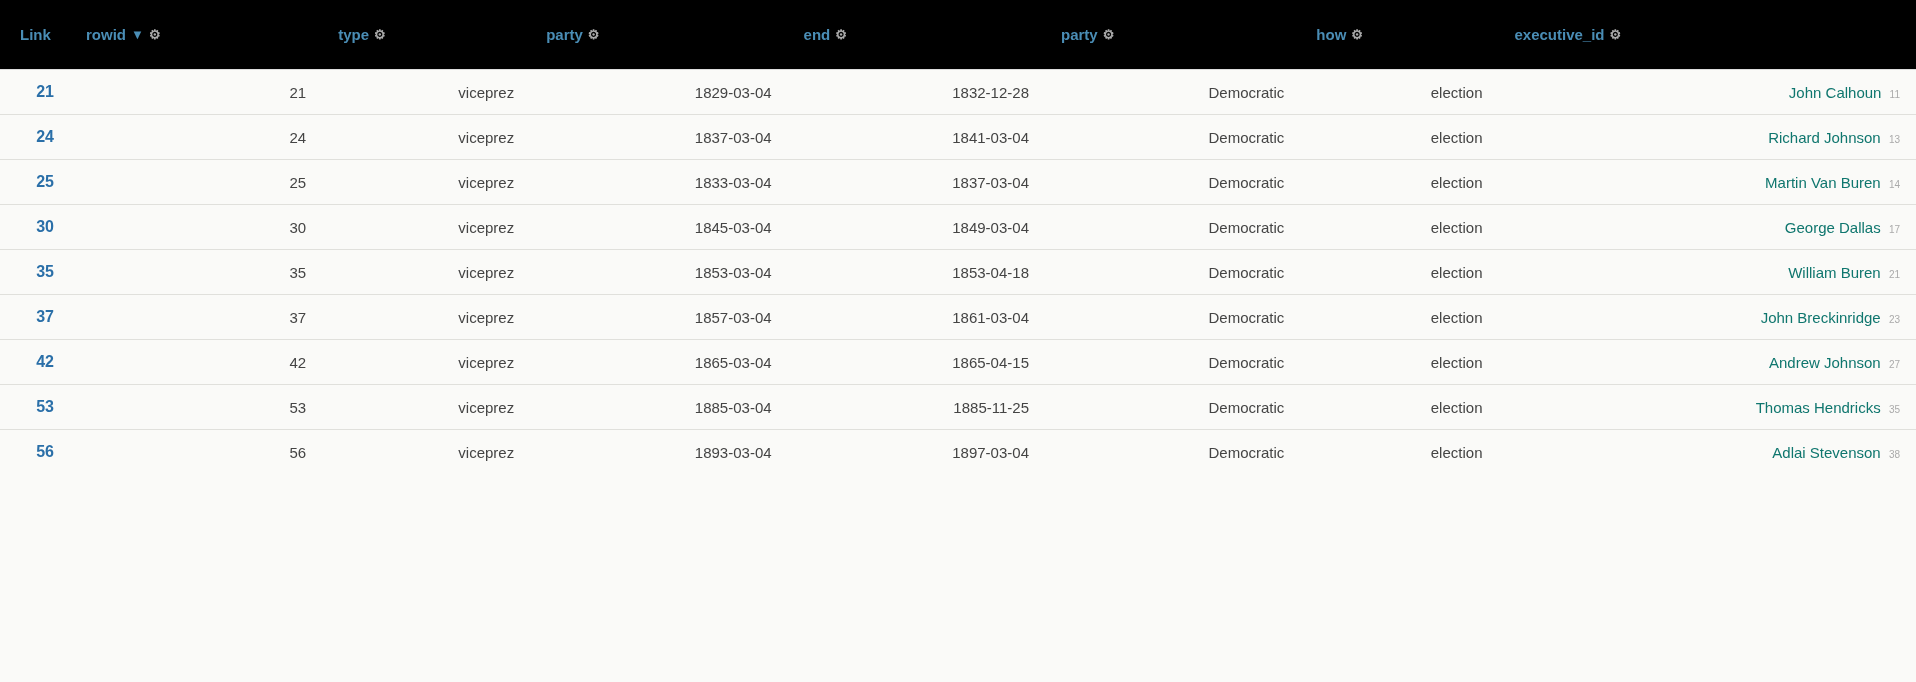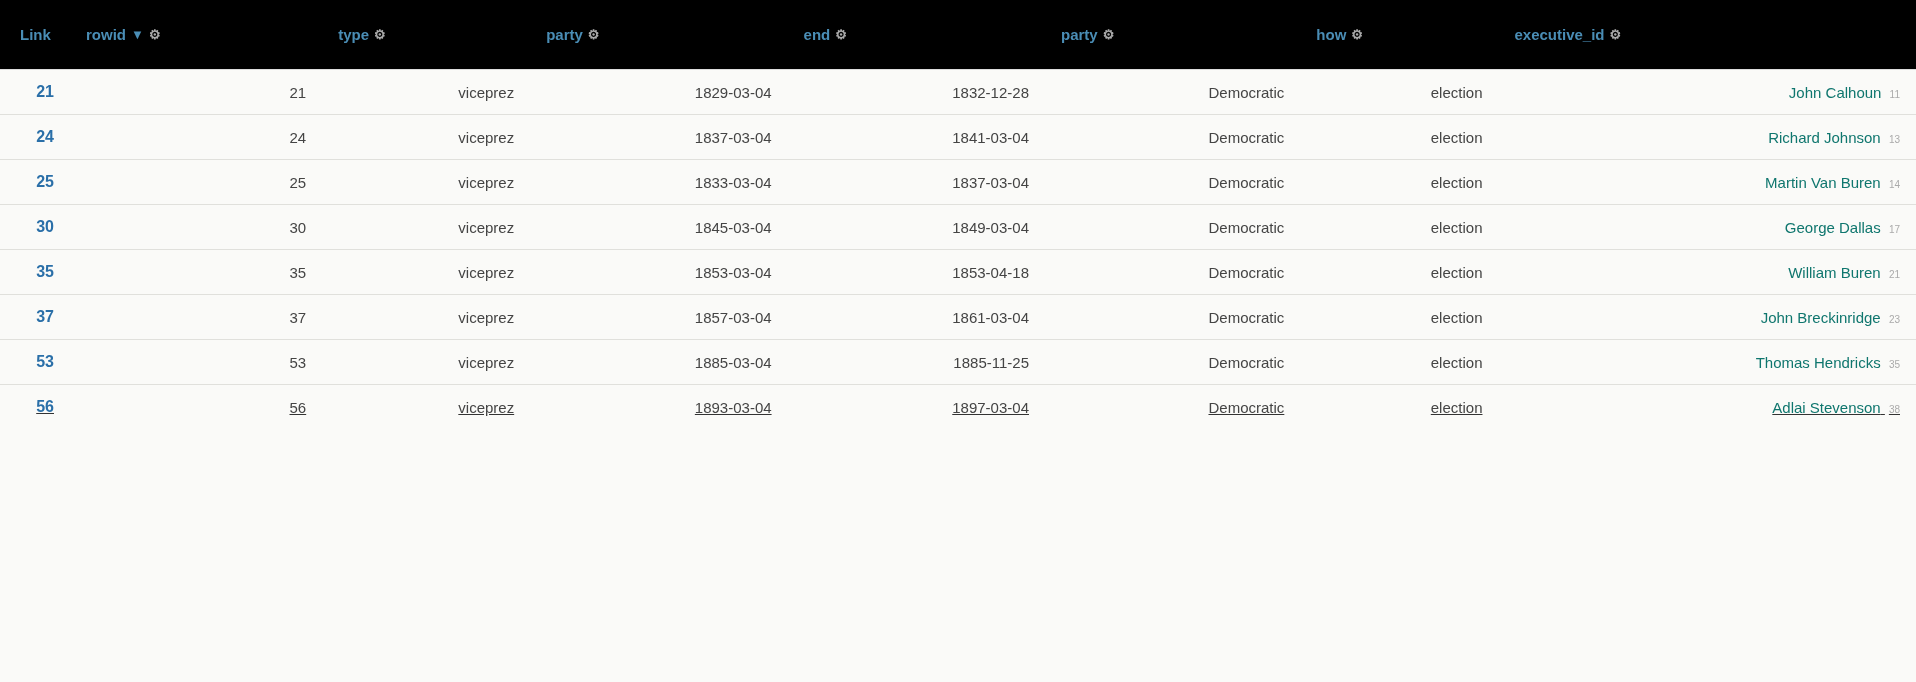--- a/index.html
+++ b/index.html
@@ -58,21 +58,20 @@
       font-size: 13px;
     }
 
     tbody tr {
       border-bottom: 1px solid #e0e0dc;
       text-align: right;
     }
 
     tbody tr:last-child {
       border-bottom: none;
-      text-decoration: underline;
     }
 
     td {
       padding: 13px 16px;
       color: #444;
       font-size: 15px;
       white-space: nowrap;
       background: #fafaf8;
     }
 
@@ -254,20 +253,35 @@
       <td>1861-03-04</td>
       <td>Democratic</td>
       <td>election</td>
       <td class="executive-cell">
         <span class="exec-link">John Breckinridge</span>
         <span class="exec-id">23</span>
       </td>
     </tr>
         <tr>
       <td class="link-cell">
+        <a href="#">42</a>
+      </td>
+      <td>42</td>
+      <td>viceprez</td>
+      <td>1865-03-04</td>
+      <td>1865-04-15</td>
+      <td>Democratic</td>
+      <td>election</td>
+      <td class="executive-cell">
+        <span class="exec-link">Andrew Johnson</span>
+        <span class="exec-id">27</span>
+      </td>
+    </tr>
+        <tr>
+      <td class="link-cell">
         <a href="#">53</a>
       </td>
       <td>53</td>
       <td>viceprez</td>
       <td>1885-03-04</td>
       <td>1885-11-25</td>
       <td>Democratic</td>
       <td>election</td>
       <td class="executive-cell">
         <span class="exec-link">Thomas Hendricks</span>

